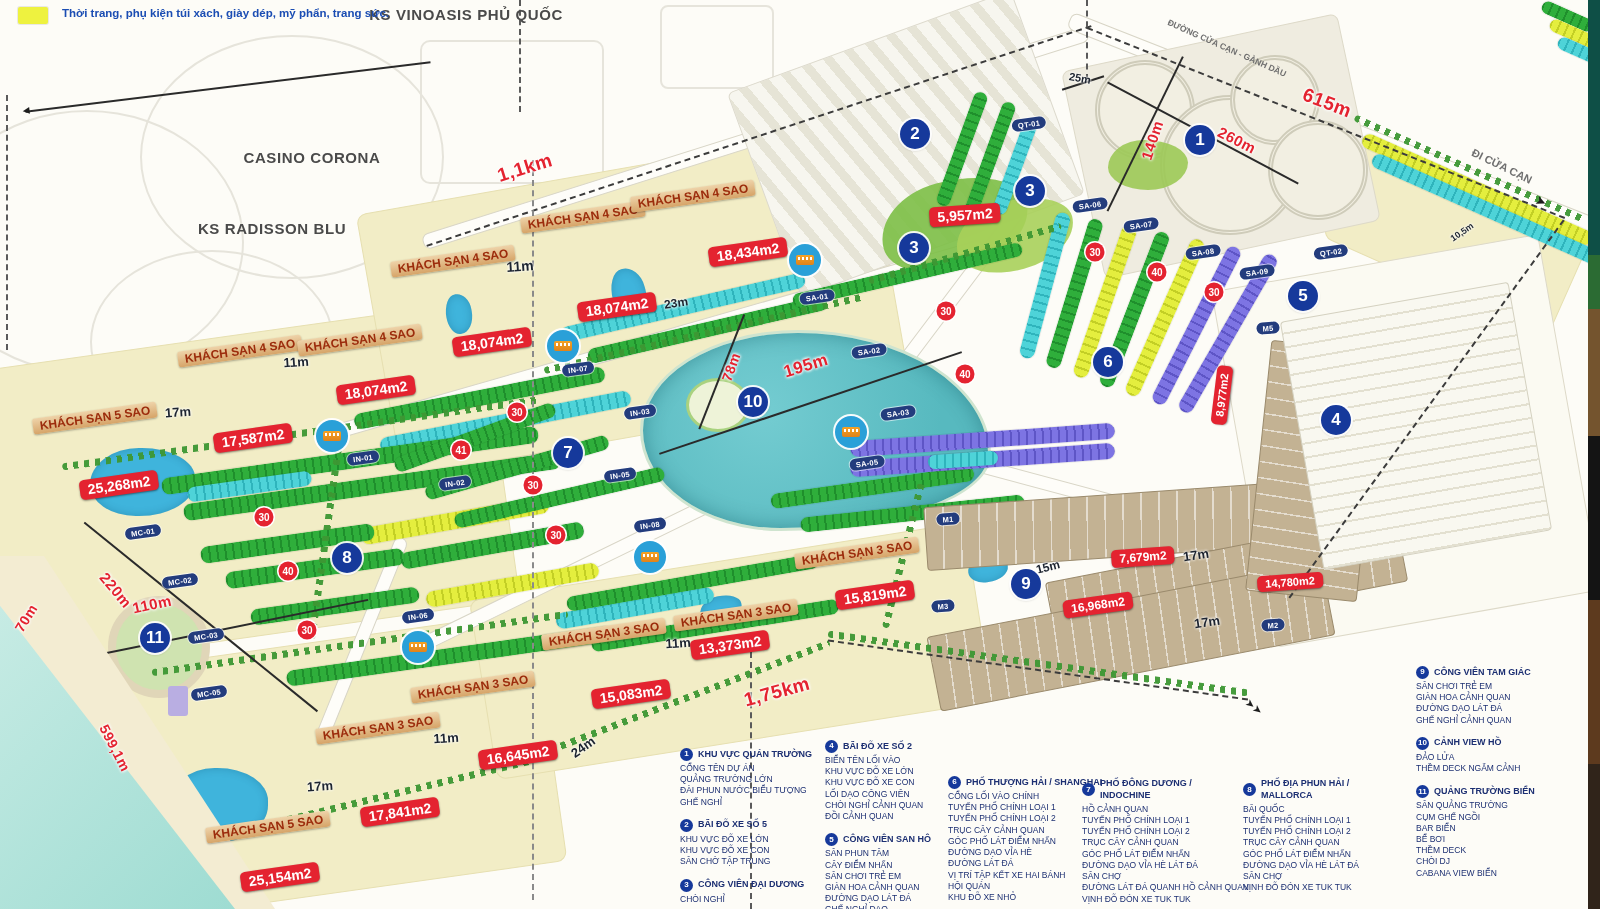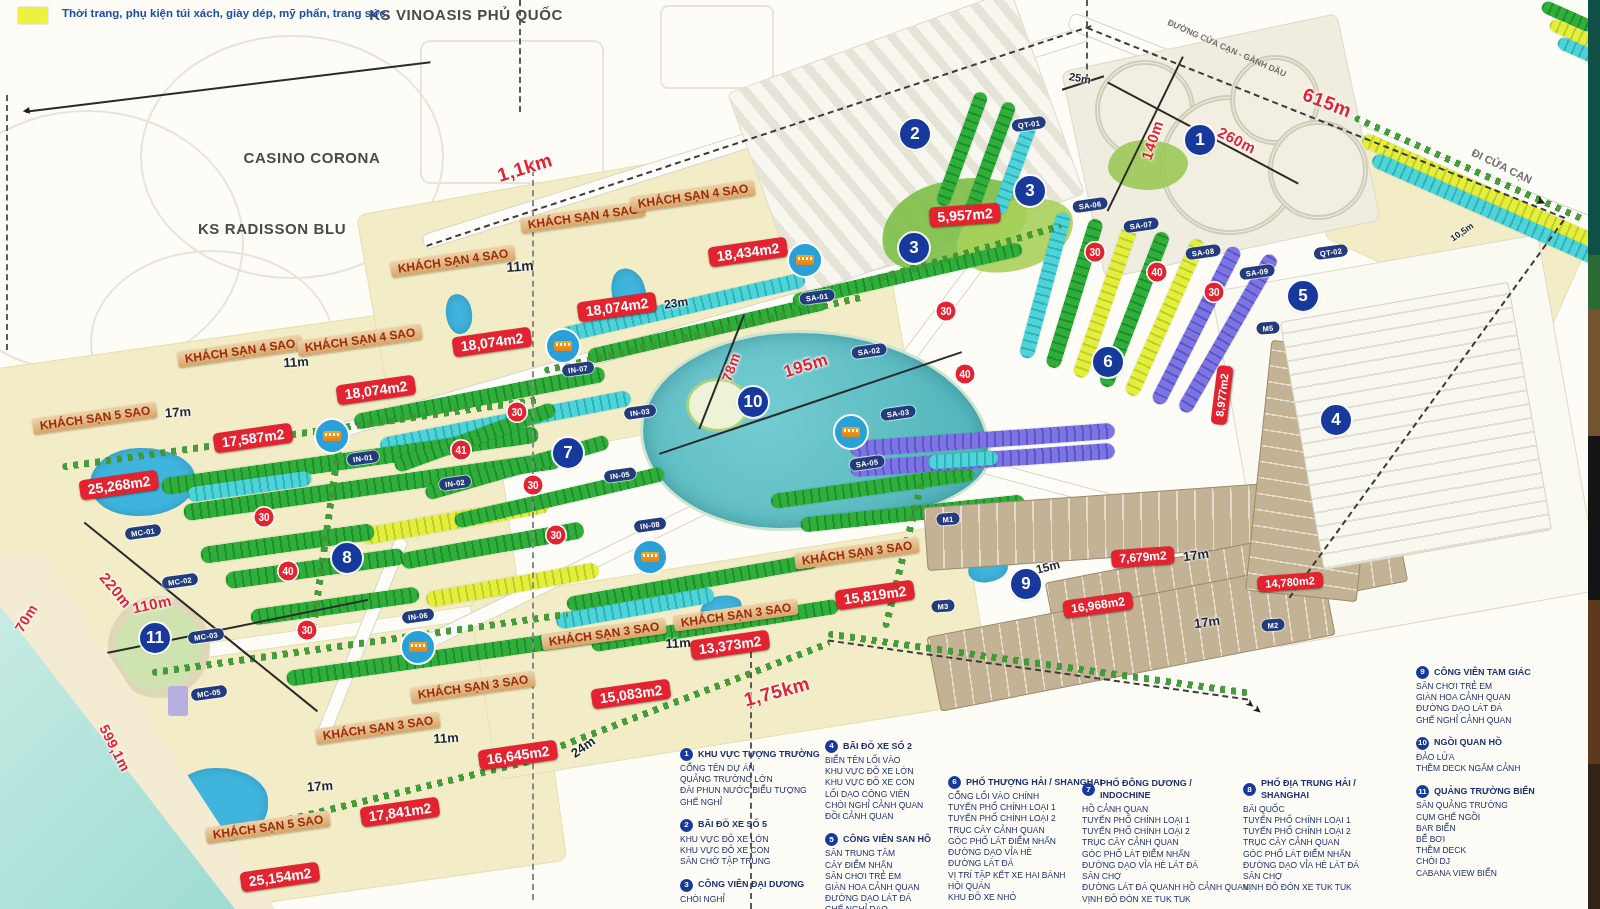--- a/index.html
+++ b/index.html
@@ -201,21 +201,21 @@
         <div class="lg-sw" style="background: rgb(238, 242, 63);"></div>
         <div class="lg-tx">Thời trang, phụ kiện túi xách, giày dép, mỹ phẩn, trang sức.</div>
       </div>
     </div>
 
   <div id="bottom-legend">
       <div class="bl-col" style="left: 680px; top: 748px;">
         <div class="bl-item">
           <div class="bl-title">
             <span class="bl-num">1</span>
-            <span>KHU VỰC TƯỢNG TRƯỜNG</span>
+            <span>KHU VỰC QUÁN TRƯỜNG</span>
           </div>
           <div class="bl-line">CỔNG TÊN DỰ ÁN</div>
           <div class="bl-line">QUẢNG TRƯỜNG LỚN</div>
           <div class="bl-line">ĐÀI PHUN NƯỚC BIỂU TƯỢNG</div>
           <div class="bl-line">GHẾ NGHỈ</div>
         </div>
         <div class="bl-item">
           <div class="bl-title">
             <span class="bl-num">2</span>
             <span>BÃI ĐỖ XE SỐ 5</span>
@@ -243,21 +243,21 @@
           <div class="bl-line">KHU VỰC ĐỖ XE CON</div>
           <div class="bl-line">LỐI DẠO CÔNG VIÊN</div>
           <div class="bl-line">CHÒI NGHỈ CẢNH QUAN</div>
           <div class="bl-line">ĐỒI CẢNH QUAN</div>
         </div>
         <div class="bl-item">
           <div class="bl-title">
             <span class="bl-num">5</span>
             <span>CÔNG VIÊN SAN HÔ</span>
           </div>
-          <div class="bl-line">SÂN TRUNG TÂM</div>
+          <div class="bl-line">SÂN PHUN TÂM</div>
           <div class="bl-line">CÂY ĐIỂM NHẤN</div>
           <div class="bl-line">SÂN CHƠI TRẺ EM</div>
           <div class="bl-line">GIÀN HOA CẢNH QUAN</div>
           <div class="bl-line">ĐƯỜNG DẠO LÁT ĐÁ</div>
           <div class="bl-line">GHẾ NGHỈ DẠO</div>
         </div>
       </div>
       <div class="bl-col" style="left: 948px; top: 776px;">
         <div class="bl-item">
           <div class="bl-title">
@@ -290,21 +290,21 @@
           <div class="bl-line">ĐƯỜNG DẠO VỈA HÈ LÁT ĐÁ</div>
           <div class="bl-line">SÂN CHỢ</div>
           <div class="bl-line">ĐƯỜNG LÁT ĐÁ QUANH HỒ CẢNH QUAN</div>
           <div class="bl-line">VỊNH ĐỖ ĐÓN XE TUK TUK</div>
         </div>
       </div>
       <div class="bl-col" style="left: 1243px; top: 778px;">
         <div class="bl-item">
           <div class="bl-title">
             <span class="bl-num">8</span>
-            <span>PHỐ ĐỊA TRUNG HẢI / SHANGHAI</span>
+            <span>PHỐ ĐỊA PHUN HẢI / MALLORCA</span>
           </div>
           <div class="bl-line">BÃI QUỐC</div>
           <div class="bl-line">TUYẾN PHỐ CHÍNH LOẠI 1</div>
           <div class="bl-line">TUYẾN PHỐ CHÍNH LOẠI 2</div>
           <div class="bl-line">TRỤC CÂY CẢNH QUAN</div>
           <div class="bl-line">GÓC PHỐ LÁT ĐIỂM NHẤN</div>
           <div class="bl-line">ĐƯỜNG DẠO VỈA HÈ LÁT ĐÁ</div>
           <div class="bl-line">SÂN CHỢ</div>
           <div class="bl-line">VỊNH ĐỖ ĐÓN XE TUK TUK</div>
         </div>
@@ -316,21 +316,21 @@
             <span>CÔNG VIÊN TAM GIÁC</span>
           </div>
           <div class="bl-line">SÂN CHƠI TRẺ EM</div>
           <div class="bl-line">GIÀN HOA CẢNH QUAN</div>
           <div class="bl-line">ĐƯỜNG DẠO LÁT ĐÁ</div>
           <div class="bl-line">GHẾ NGHỈ CẢNH QUAN</div>
         </div>
         <div class="bl-item">
           <div class="bl-title">
             <span class="bl-num">10</span>
-            <span>NGỒI QUAN HỒ</span>
+            <span>CẢNH VIEW HỒ</span>
           </div>
           <div class="bl-line">ĐẢO LỬA</div>
           <div class="bl-line">THỀM DECK NGẮM CẢNH</div>
         </div>
         <div class="bl-item">
           <div class="bl-title">
             <span class="bl-num">11</span>
             <span>QUẢNG TRƯỜNG BIỂN</span>
           </div>
           <div class="bl-line">SÂN QUẢNG TRƯỜNG</div>

